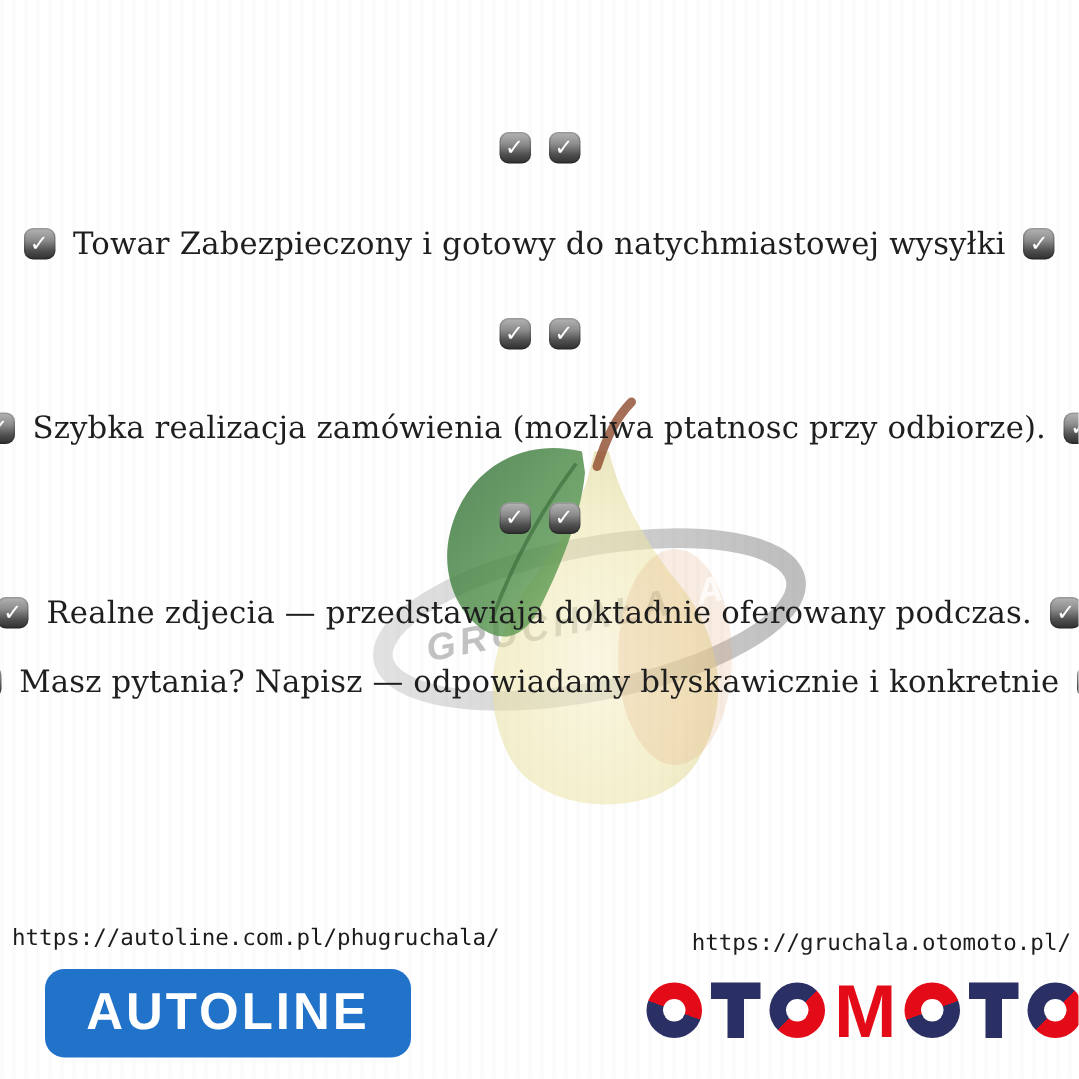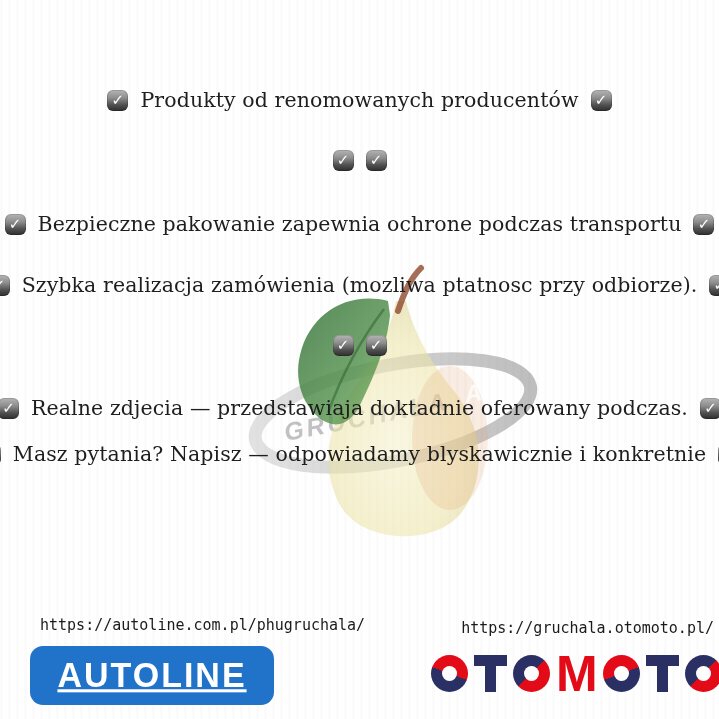--- a/index.html
+++ b/index.html
@@ -21,31 +21,31 @@
     color:#ffffff;font-family:"DejaVu Sans",sans-serif;font-weight:bold;font-size:15px;
     display:flex;align-items:center;justify-content:center;line-height:1;
     box-shadow:0 0 0 1px rgba(0,0,0,0.15) inset;
   }
   .l1{top:88px}.l2{top:150px}.l3{top:212px}.l4{top:273px}.l5{top:335px}.l6{top:396px}.l7{top:442px}
   
   .watermark{position:absolute;left:248px;top:263px;width:292px;height:302px;z-index:-1;}
   
   .url{
     position:absolute;font-family:"DejaVu Sans Mono","Liberation Mono",monospace;
-    font-size:15px;color:#1b1b1b;white-space:nowrap;margin-left:32px;
+    font-size:15px;color:#1b1b1b;white-space:nowrap;
   }
   .url-left{left:8px;top:616px;}
   .url-right{right:5px;top:619px;}
   .autoline{
     position:absolute;left:30px;top:646px;width:244px;height:59px;border-radius:13px;
     background:#2173c9;display:flex;align-items:center;justify-content:center;
   }
   .autoline span{
     font-family:"Liberation Sans",sans-serif;font-weight:900;font-size:34px;
-    color:#ffffff;letter-spacing:2px;transform:scaleY(1.02);text-decoration:underline;
+    color:#ffffff;letter-spacing:2px;transform:scaleY(1.02);
   }
   .otomoto{
     position:absolute;left:431px;top:655px;height:37px;
     display:flex;align-items:flex-start;gap:6px;
   }
   .o{
     width:37px;height:37px;border-radius:50%;position:relative;flex:0 0 auto;
   }
   .o::after{
     content:"";position:absolute;left:50%;top:50%;width:15px;height:15px;
@@ -91,30 +91,29 @@
   <path opacity="0.55" fill="url(#pearGrad)" d="M148,38 C142,70 128,95 108,122 C82,156 70,200 92,242 C114,282 192,284 216,246 C241,208 232,160 206,128 C186,104 166,72 158,38 Z"></path>
   <ellipse cx="202" cy="175" rx="38" ry="72" fill="#dd9660" opacity="0.18"></ellipse>
   <text x="218" y="140" transform="rotate(-11 218 140)" font-family="Liberation Sans, sans-serif" font-style="italic" font-weight="bold" font-size="24" fill="#ffffff" opacity="0.75">A</text>
   <path opacity="0.8" fill="url(#leafGrad)" d="M140,38 C100,28 62,50 52,92 C45,121 58,149 78,159 C93,166 105,157 113,140 C129,108 140,76 142,52 Z"></path>
   <path d="M136,46 C112,78 92,116 80,150" stroke="#2c5c2e" stroke-width="2.5" fill="none" opacity="0.5"></path>
   <path d="M150,48 C156,30 162,16 173,5" stroke="#8f4a2c" stroke-width="6" stroke-linecap="round" fill="none" opacity="0.8"></path>
 </svg>
 
 <div class="line l1">
   <span class="check">✓</span>
-  <span>Produkty od renomowanych producentów</span>
   <span class="check">✓</span>
 </div>
 <div class="line l2">
   <span class="check">✓</span>
+  <span>Towar Zabezpieczony i gotowy do natychmiastowej wysyłki</span>
   <span class="check">✓</span>
 </div>
 <div class="line l3">
   <span class="check">✓</span>
-  <span>Bezpieczne pakowanie zapewnia ochrone podczas transportu</span>
   <span class="check">✓</span>
 </div>
 <div class="line l4">
   <span class="check">✓</span>
   <span>Szybka realizacja zamówienia (mozliwa ptatnosc przy odbiorze).</span>
   <span class="check">✓</span>
 </div>
 <div class="line l5">
   <span class="check">✓</span>
   <span class="check">✓</span>

